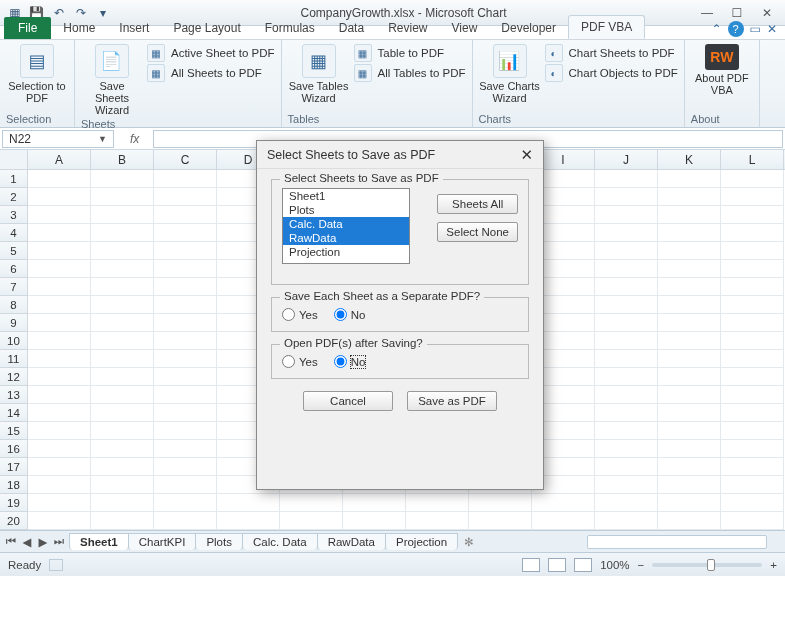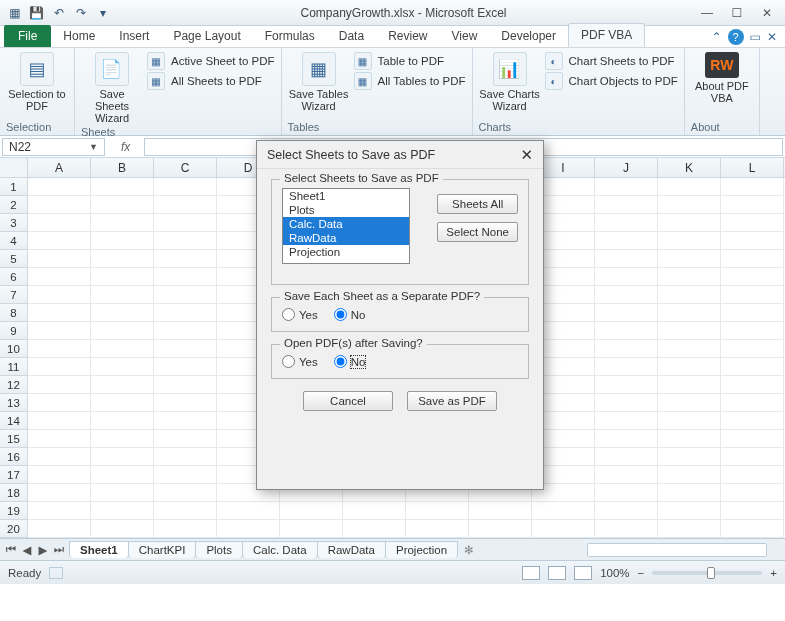--- a/index.html
+++ b/index.html
@@ -5,40 +5,40 @@
 * { box-sizing: border-box; margin: 0; padding: 0; font-family: "Segoe UI", Tahoma, sans-serif; }
 body { background: #fff; width: 785px; height: 621px; overflow: hidden; position: relative; font-size: 12px; color: #333; }
 
 .title-bar { height: 26px; background: linear-gradient(#fafcfd,#e6edf2); border-bottom:1px solid #c7d3dc; display:flex; align-items:center; }
 .qat { display:flex; gap:4px; padding:0 6px; align-items:center; }
 .qat-icon { width:18px; height:18px; display:flex; align-items:center; justify-content:center; font-size:12px; color:#3a5a7a; }
 .win-title { flex:1; text-align:center; font-size:12px; color:#444; }
 .win-ctrl { display:flex; gap:2px; padding:0 4px; }
 .win-btn { width:28px; height:20px; display:flex; align-items:center; justify-content:center; color:#555; }
 
-.ribbon-tabs { height:22px; background:#fff; display:flex; align-items:flex-end; padding-left:4px; border-bottom:1px solid #d0d7de; }
+.ribbon-tabs { height:14px; background:#fff; display:flex; align-items:flex-end; padding-left:4px; border-bottom:1px solid #d0d7de; }
 .file-tab { background:#1a7c46; color:#fff; padding:4px 14px; font-size:12px; border-radius:2px 2px 0 0; }
 .r-tab { padding:4px 12px; font-size:12px; color:#444; cursor:pointer; }
 .r-tab.active { border:1px solid #c7d3dc; border-bottom:1px solid #f5f9fb; border-radius:3px 3px 0 0; background:#f5f9fb; }
 .ribbon-right { margin-left:auto; display:flex; gap:6px; padding:2px 8px; align-items:center; color:#3a6a9a; }
 
 .ribbon-body { height:88px; background:linear-gradient(#f5f9fb,#e9f0f5); border-bottom:1px solid #bcccd8; display:flex; }
 .r-group { border-right:1px solid #cdd9e2; padding:2px 6px 0; display:flex; flex-direction:column; }
 .r-group-ctrls { flex:1; display:flex; gap:4px; align-items:flex-start; }
 .r-group-label { text-align:left; font-size:11px; color:#5a6b7b; padding:2px 0; }
 .big-btn { display:flex; flex-direction:column; align-items:center; width:62px; padding-top:2px; gap:2px; }
 .big-ico { width:34px; height:34px; background:#eef4f8; border:1px solid #cadbe8; border-radius:3px; display:flex; align-items:center; justify-content:center; font-size:18px; color:#3a6a9a; }
 .big-lbl { font-size:11px; text-align:center; line-height:12px; color:#333; }
 .side-list { display:flex; flex-direction:column; gap:2px; padding-top:2px; }
 .side-item { display:flex; align-items:center; gap:6px; font-size:11.5px; color:#333; }
 .s-ico { width:18px; height:18px; background:#eef4f8; border:1px solid #cadbe8; border-radius:2px; display:flex; align-items:center; justify-content:center; font-size:10px; color:#3a6a9a; }
 .rw-ico { width:34px; height:26px; background:#35383c; color:#f97316; font-weight:bold; border-radius:3px; display:flex; align-items:center; justify-content:center; font-size:14px;}
 
 .fx-bar { height:22px; border-bottom:1px solid #cdd9e2; display:flex; align-items:center; }
-.name-box { width:103px; border:1px solid #bcccd8; margin:1px 2px; height:18px; display:flex; align-items:center; padding:0 6px; font-size:12px; background:#fff; justify-content:space-between;}
+.name-box { width:112px; border:1px solid #bcccd8; margin:1px 2px; height:18px; display:flex; align-items:center; padding:0 6px; font-size:12px; background:#fff; justify-content:space-between;}
 .name-arrow { color:#555; font-size:9px;}
 .fx-ctrls { display:flex; gap:6px; padding:0 8px; color:#888; font-size:12px; }
 .fx-lbl { font-style:italic; color:#666; padding:0 6px;}
 .fx-input { flex:1; border:1px solid #bcccd8; margin:1px 2px 1px 0; height:18px; background:#fff;}
 
 .grid-area { position:relative; height:380px; overflow:hidden; }
 .col-headers { height:20px; display:flex; border-bottom:1px solid #d0d7de; background:linear-gradient(#f5f9fb,#e9f0f5);}
 .corner { width:28px; border-right:1px solid #d0d7de; background:#eef4f8;}
 .col-h { width:63px; border-right:1px solid #d0d7de; text-align:center; font-size:12px; color:#333; line-height:20px;}
 .grid-body { display:flex; }
@@ -83,21 +83,21 @@
 <body>
 
 <div class="title-bar">
   <div class="qat">
     <span class="qat-icon">▦</span>
     <span class="qat-icon">💾</span>
     <span class="qat-icon">↶</span>
     <span class="qat-icon">↷</span>
     <span class="qat-icon">▾</span>
   </div>
-  <div class="win-title">CompanyGrowth.xlsx - Microsoft Excel</div>
+  <div class="win-title">CompanyGrowth.xlsx - Microsoft Chart</div>
   <div class="win-ctrl">
     <span class="win-btn">—</span>
     <span class="win-btn">☐</span>
     <span class="win-btn">✕</span>
   </div>
 </div>
 
 <div class="ribbon-tabs">
   <div class="file-tab">File</div>
   <div class="r-tab">Home</div>

